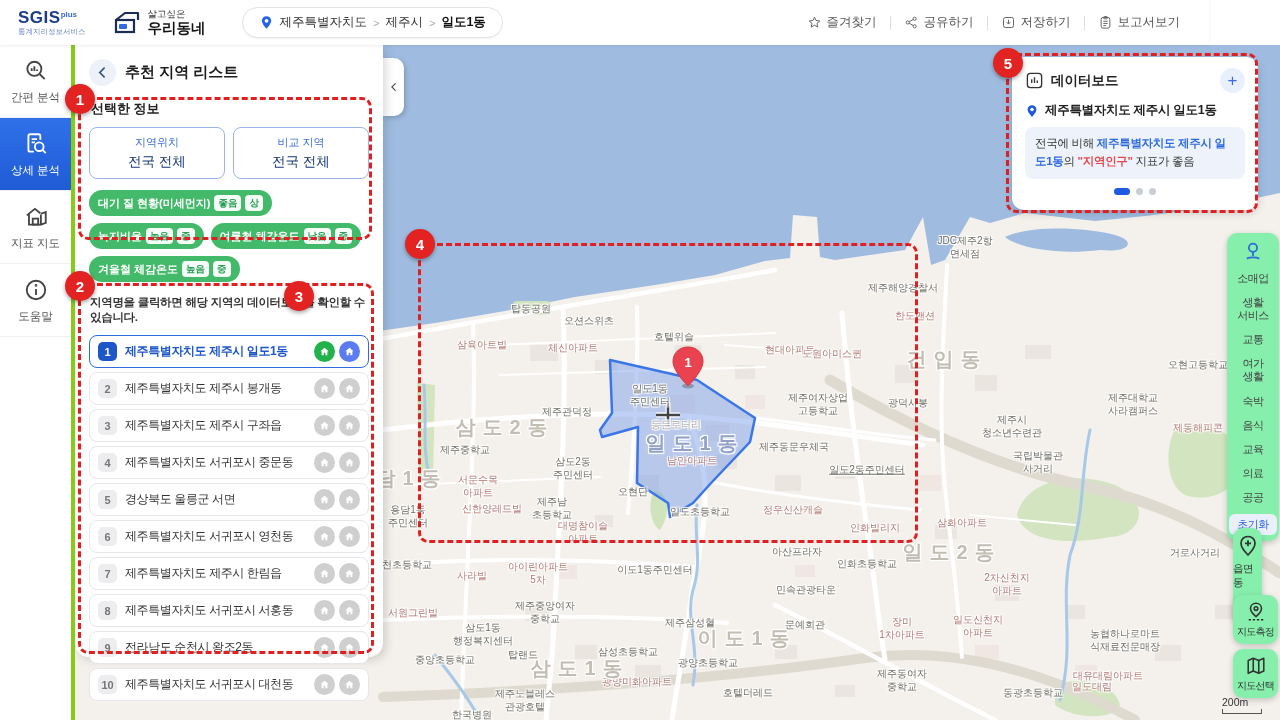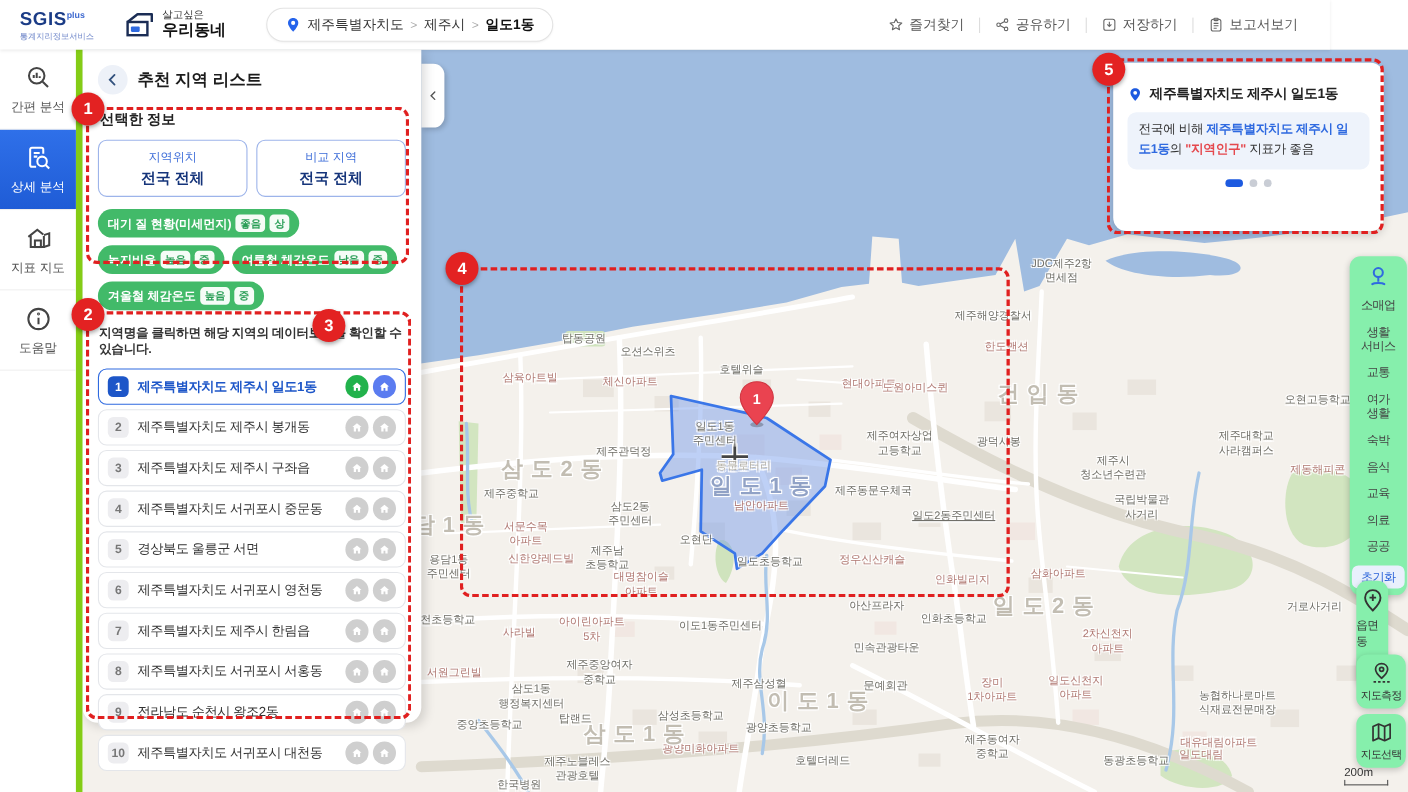--- a/index.html
+++ b/index.html
@@ -22,21 +22,21 @@
   .crumbpill .c { font-size:12.5px; color:#333; }
   .crumbpill .c.last { font-weight:bold; color:#111; }
   .crumbpill .sep { font-size:11px; color:#aaa; }
   #header-actions { margin-left:auto; margin-right:16px; display:flex; align-items:center; }
   .hact { display:flex; align-items:center; gap:5px; padding:0 13px; cursor:pointer; }
   .hact span { font-size:12.5px; color:#555; }
   .hdiv { width:1px; height:14px; background:#ddd; }
 
   
   #sidenav { position:absolute; left:0; top:45px; width:75px; height:675px; background:#fff; z-index:19;
-             border-right:6px solid #84cc16; }
+             border-right:4px solid #84cc16; }
   .navitem { height:73px; display:flex; flex-direction:column; align-items:center; justify-content:center;
              gap:6px; border-bottom:1px solid #efefef; cursor:pointer; }
   .navitem .lbl { font-size:11.5px; color:#555; }
   .navitem.active { background:linear-gradient(180deg,#2f70e9,#1f5cd6); }
   .navitem.active .lbl { color:#fff; }
 
   
   #map { position:absolute; left:75px; top:45px; width:1205px; height:675px; background:#f4f1ec; z-index:1; cursor:default; }
   #map svg.base { position:absolute; left:0; top:0; }
   .ml { position:absolute; transform:translate(-50%,-50%); white-space:pre-line; text-align:center;
@@ -51,21 +51,21 @@
   #panel { position:absolute; left:75px; top:45px; width:308px; height:612px; background:#fff; z-index:6;
            border-radius:0 0 14px 14px; box-shadow:3px 3px 10px rgba(0,0,0,.15); padding:14px 14px 0 14px; }
   #panel-head { display:flex; align-items:center; gap:9px; margin-bottom:14px; }
   .backbtn { width:27px; height:27px; border-radius:50%; background:#edf1f8; display:flex; align-items:center;
              justify-content:center; cursor:pointer; }
   #panel-title { font-size:15px; font-weight:bold; color:#1c1c1c; }
   #sel-heading { font-size:13px; font-weight:bold; color:#222; margin:6px 0 9px 2px; }
   #sel-boxes { display:flex; gap:8px; }
   .selbox { flex:1; border:1px solid #9db4ea; border-radius:8px; padding:7px 4px; text-align:center; cursor:pointer; }
   .selbox .bl { font-size:11px; color:#3c6cd8; }
-  .selbox .bv { font-size:13.5px; font-weight:bold; color:#15347a; margin-top:3px; }
+  .selbox .bv { font-size:13.5px; font-weight:normal; color:#15347a; margin-top:3px; }
   #badges { display:flex; flex-wrap:wrap; gap:7px; margin-top:11px; }
   .badge { display:inline-flex; align-items:center; gap:4px; background:#42ba69; border-radius:16px;
            padding:5px 9px; }
   .badge .bl { font-size:11px; font-weight:bold; color:#fff; }
   .badge .tag { background:rgba(255,255,255,.95); color:#2a9e57; font-size:9.5px; font-weight:bold;
                 border-radius:4px; padding:1.5px 4px; }
   #hint { font-size:11.5px; font-weight:bold; color:#333; margin:13px 0 10px 1px; letter-spacing:-.3px; }
   #region-list { display:flex; flex-direction:column; gap:4px; }
   .row { height:33px; border:1px solid #e4e6ea; border-radius:8px; background:#fff; display:flex;
          align-items:center; padding:0 8px; cursor:pointer; }
@@ -644,20 +644,30 @@
         </div>
       </div>
   </div>
   <div id="collapse-tab">
     <svg width="10" height="10" viewBox="0 0 24 24">
         <path d="M15,4 L7,12 L15,20" stroke="#555" stroke-width="3" fill="none" stroke-linecap="round"></path>
       </svg>
   </div>
 
   <div id="databoard">
+    <div id="db-head">
+      <svg width="19" height="19" viewBox="0 0 24 24">
+          <g stroke="#333" stroke-width="1.7" fill="none">
+            <rect x="3" y="3" width="18" height="18" rx="4"></rect>
+            <path d="M8.5,15 V10.5 M12,15 V8 M15.5,15 V12"></path>
+          </g>
+        </svg>
+      <span id="db-title">데이터보드</span>
+      <div id="db-add">+</div>
+    </div>
     <div id="db-loc">
       <svg width="14" height="14" viewBox="0 0 24 24">
           <path d="M12,2 C7.6,2 4.5,5.2 4.5,9.3 C4.5,14.5 12,22 12,22 C12,22 19.5,14.5 19.5,9.3 C19.5,5.2 16.4,2 12,2 Z" fill="#1d5ae0"></path>
           <circle cx="12" cy="9.3" r="3" fill="#fff"></circle>
         </svg>
       <span>제주특별자치도 제주시 일도1동</span>
     </div>
     <div id="db-sum"><span>전국에 비해 </span><span class="blue">제주특별자치도 제주시 일도1동</span><span>의 </span><span class="red">"지역인구"</span><span> 지표가 좋음</span></div>
     <div id="db-dots">
         <span class="dot active"></span>

